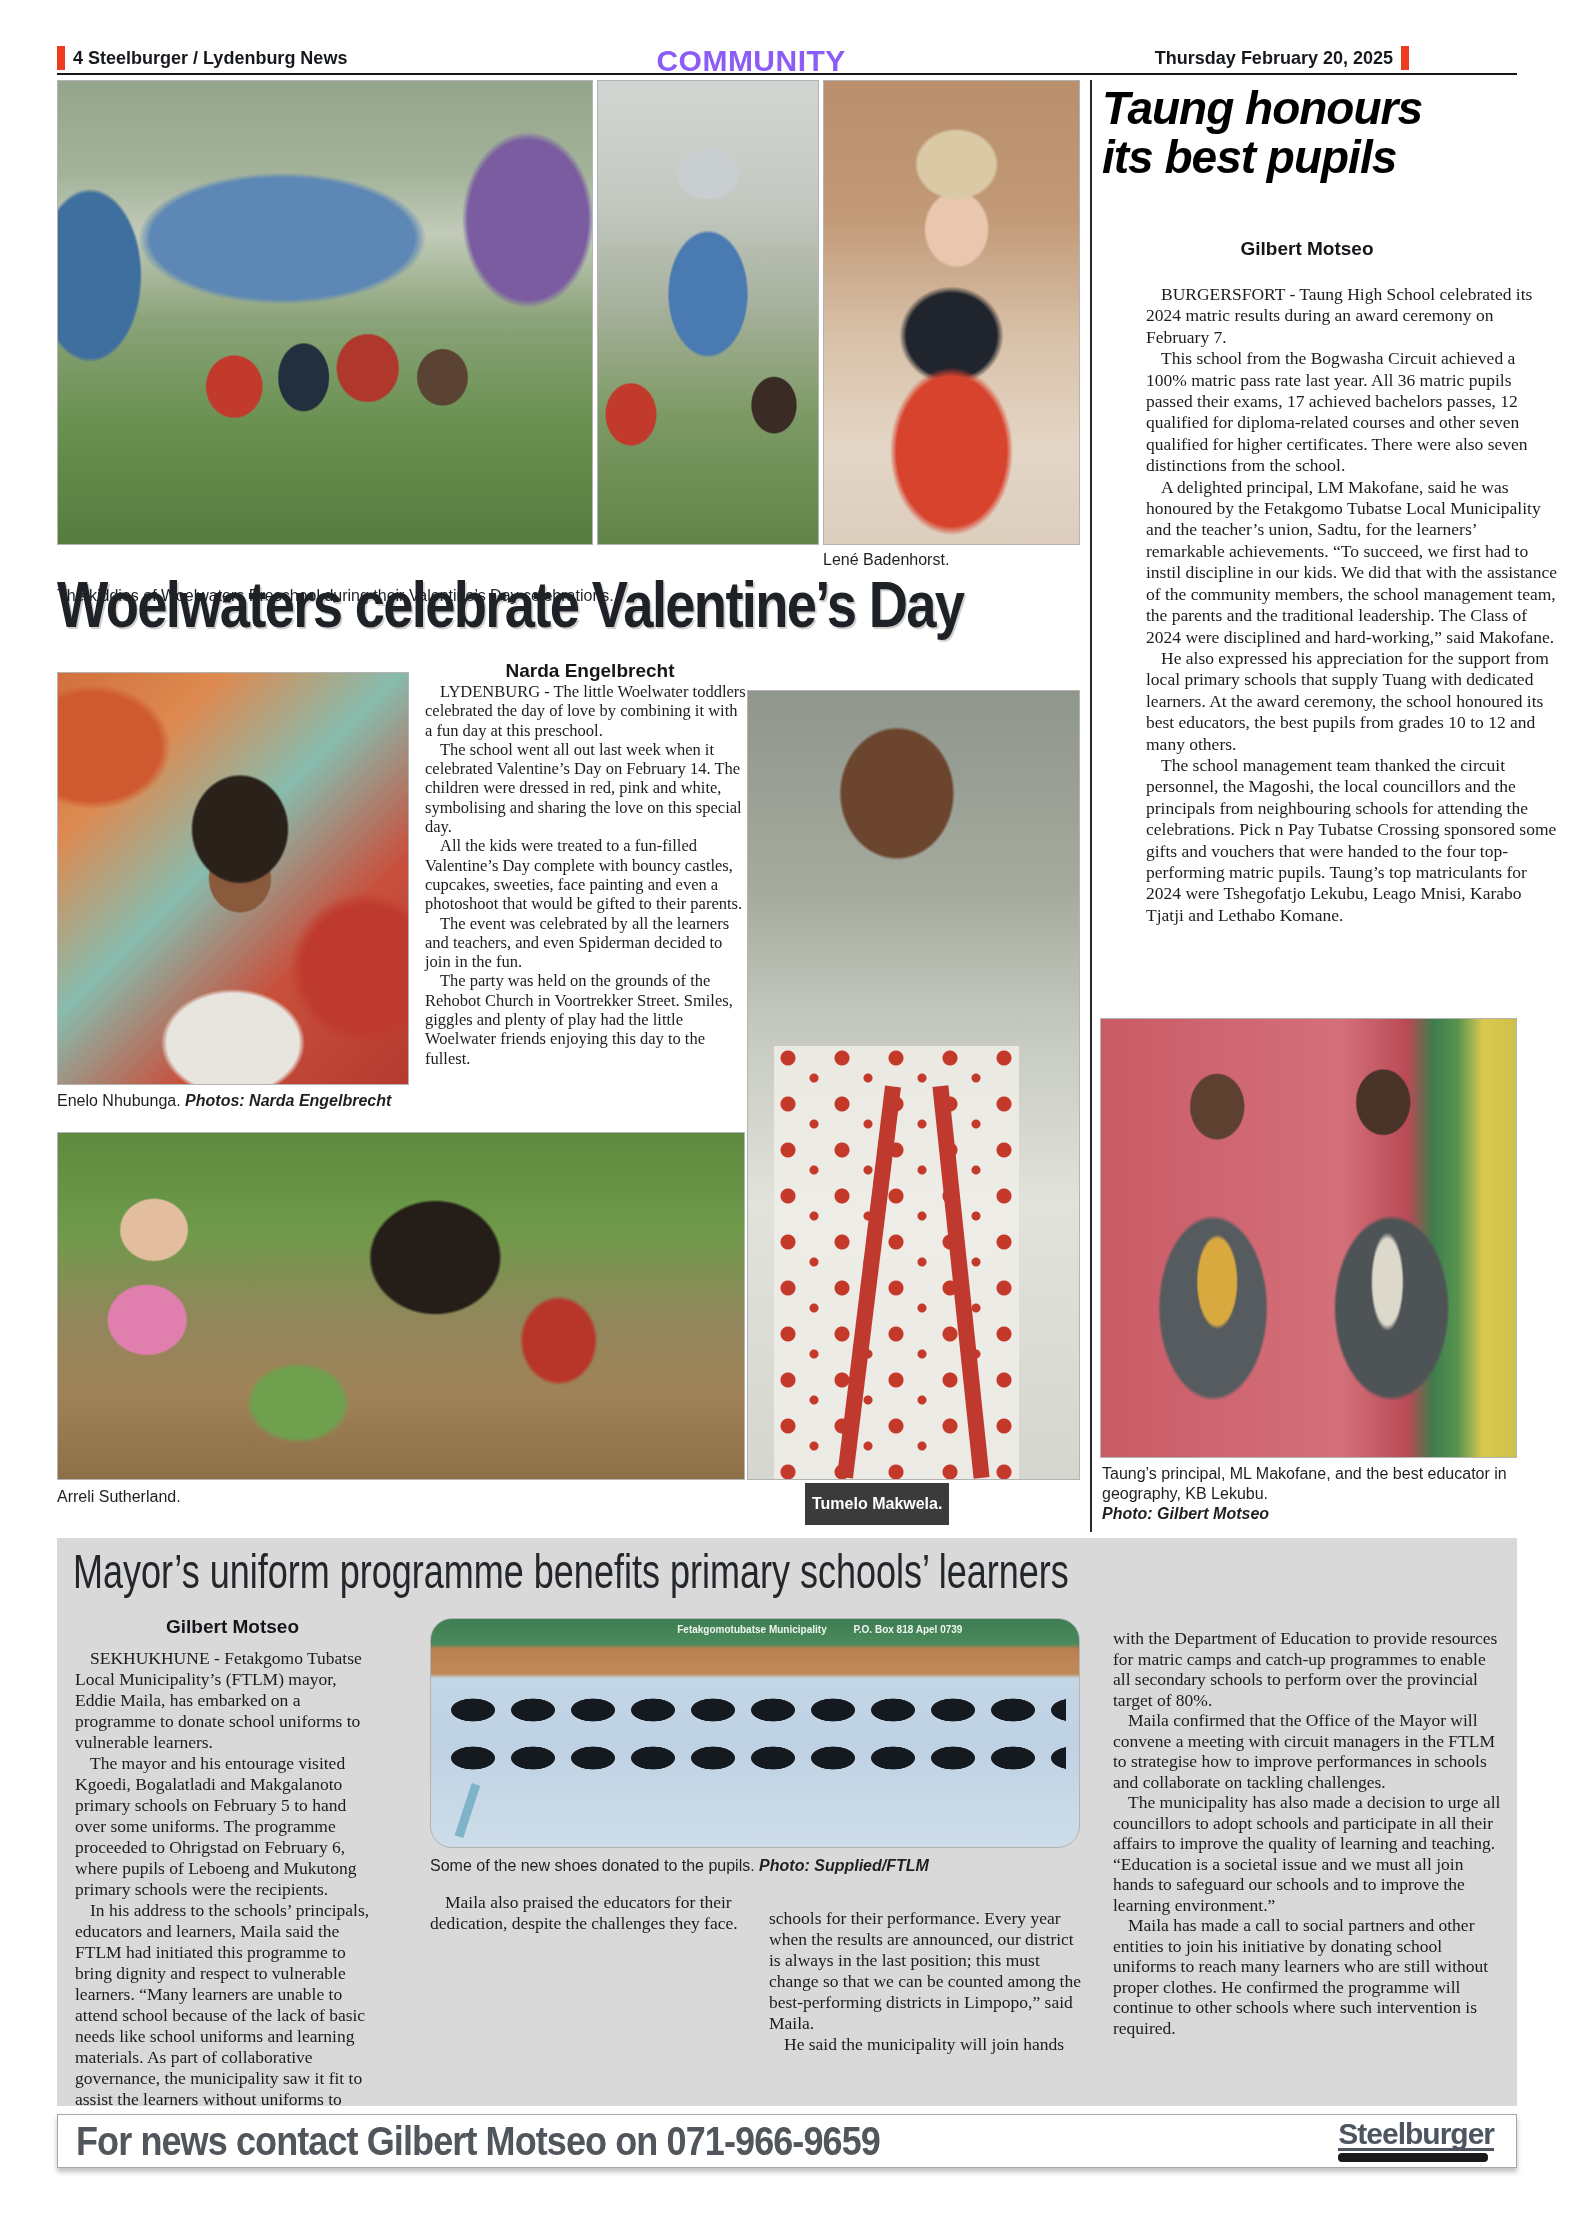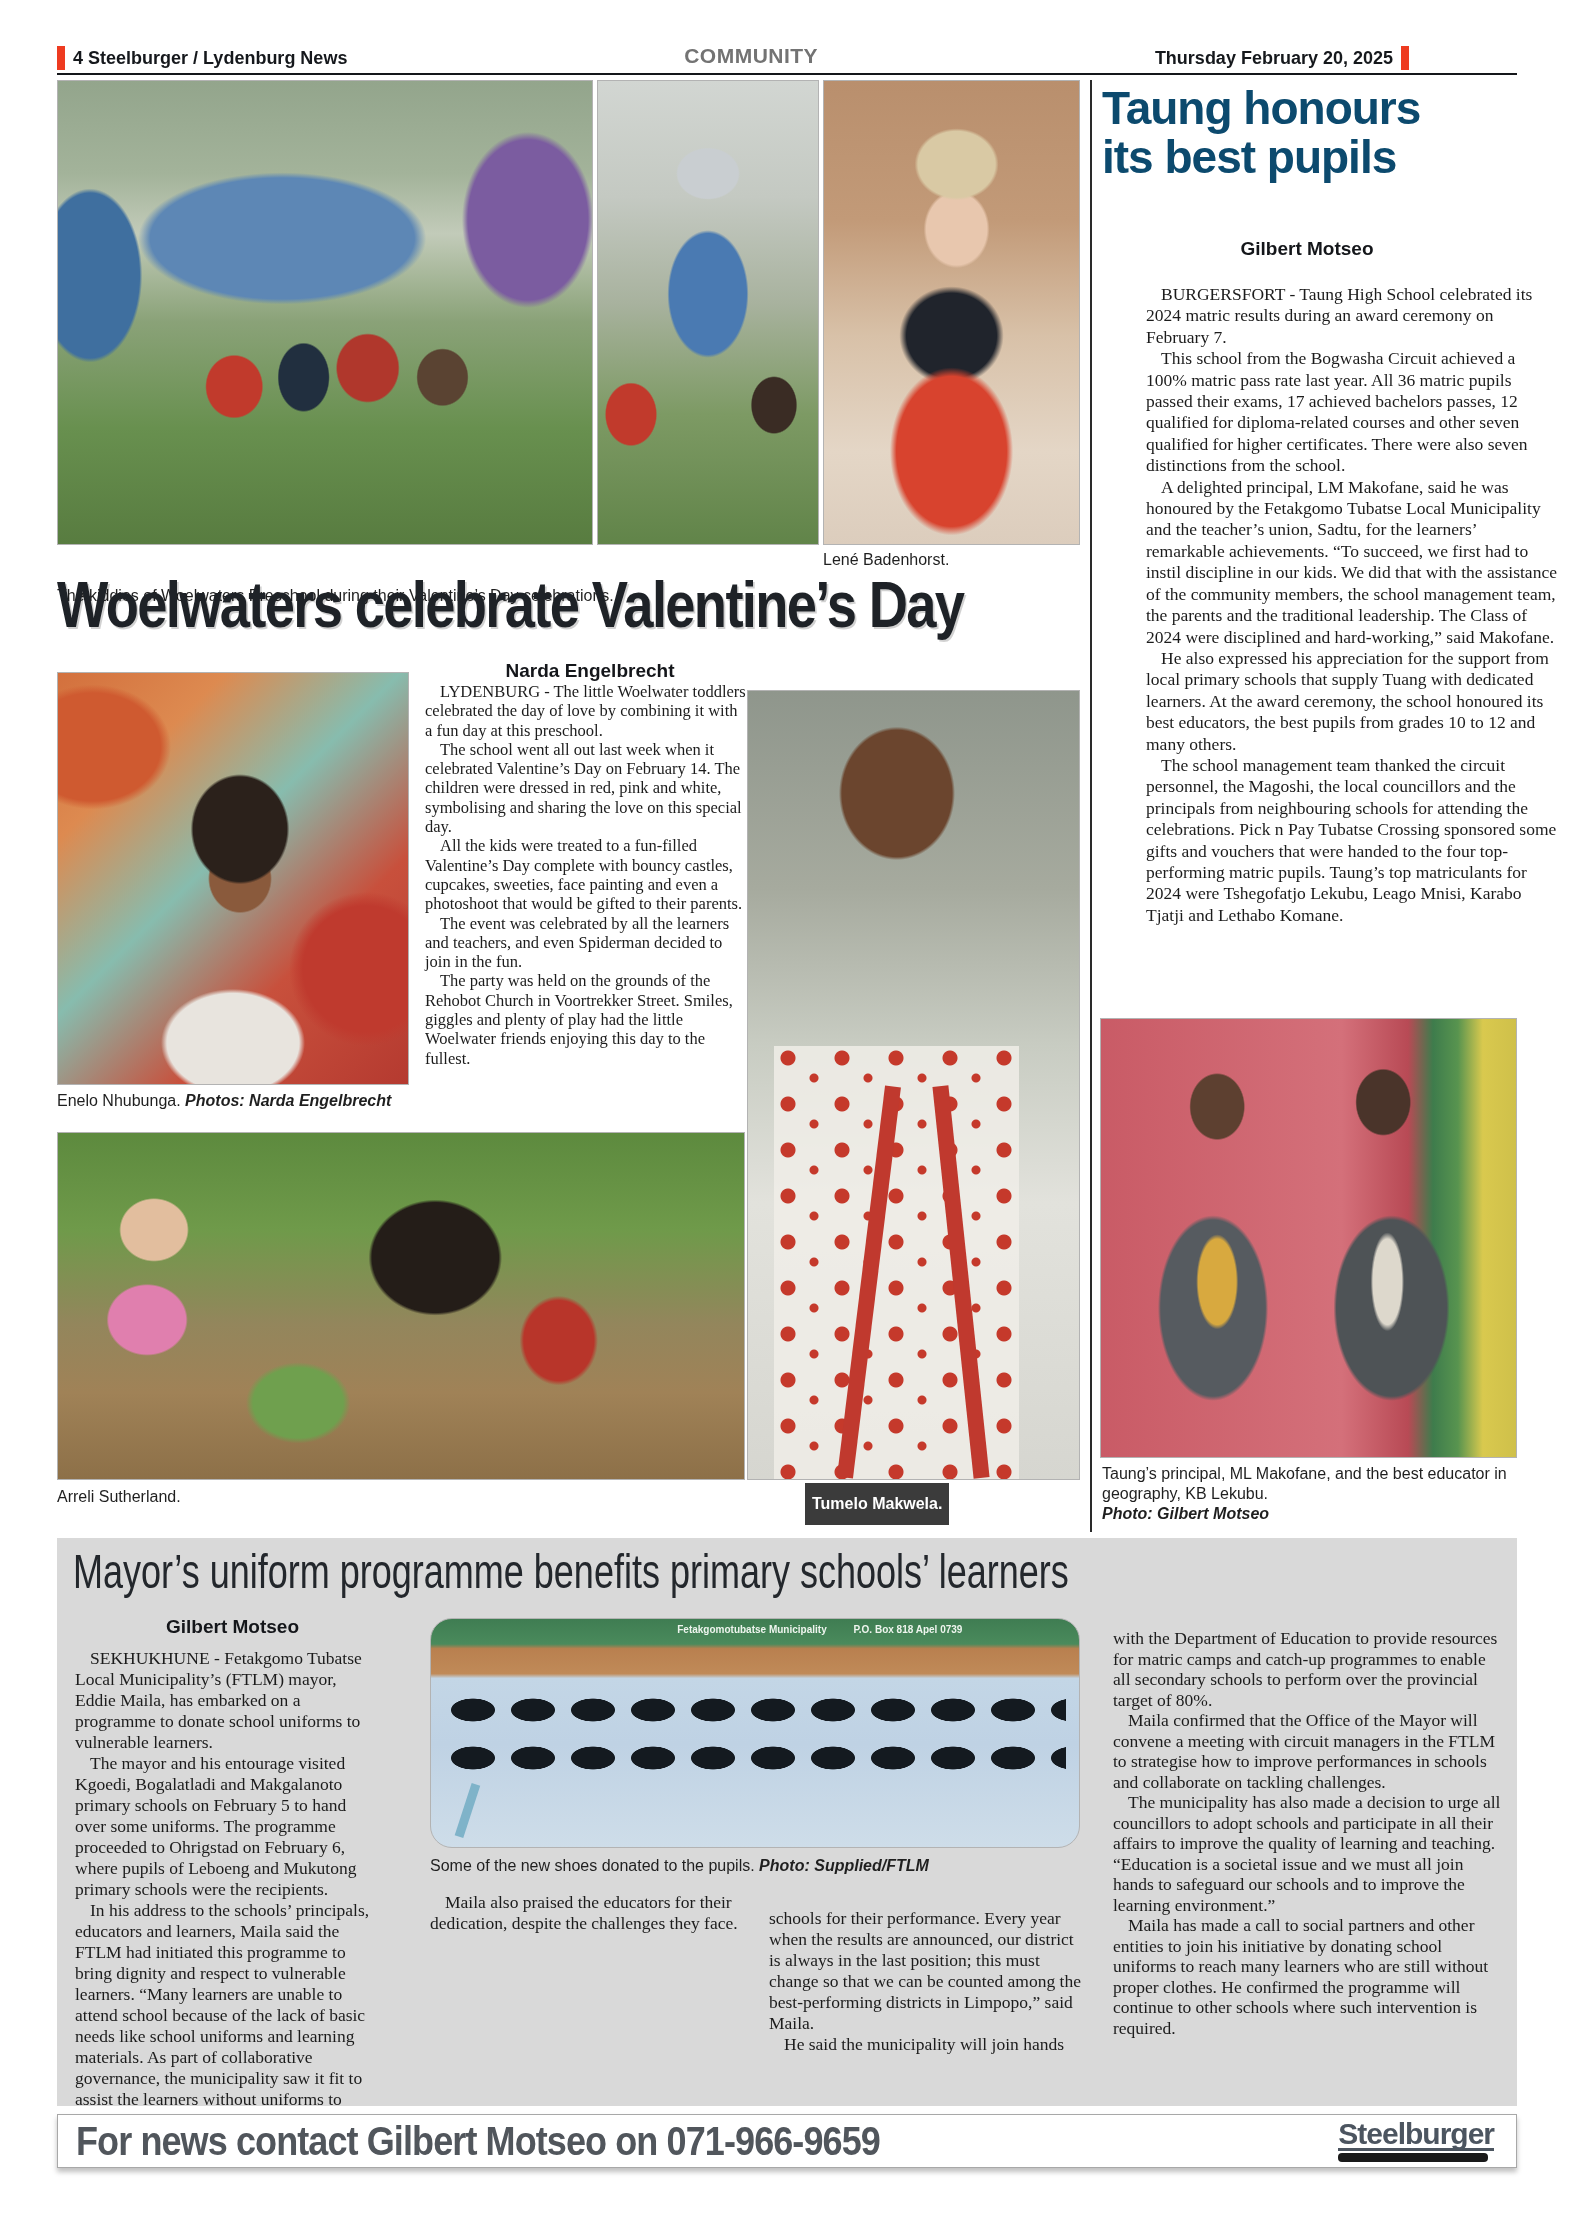--- a/index.html
+++ b/index.html
@@ -5,21 +5,21 @@
   html,body{margin:0;padding:0;background:#ffffff;}
   .page{position:relative;width:1572px;height:2224px;background:#fff;overflow:hidden;
         font-family:"Liberation Sans","DejaVu Sans",sans-serif;color:#1c1c1c;}
   .abs{position:absolute;}
 
   
   .hdr{position:absolute;left:57px;top:44px;width:1352px;height:28px;
        display:flex;justify-content:space-between;}
   .hdr .bar{width:8px;height:24px;background:#ee3b20;}
   .hdr-left,.hdr-right{display:flex;align-items:center;gap:8px;font-weight:700;font-size:18px;color:#15181c;}
-  .hdr-center{font-weight:700;font-size:21px;letter-spacing:.5px;color:#737373;}
+  .hdr-center{font-weight:700;font-size:30px;letter-spacing:.5px;color:#8b5cf6;}
   .hrule{position:absolute;left:57px;top:73px;width:1460px;height:2px;background:#14161a;}
 
   
   .photo{position:absolute;border:1px solid #b3b3b3;box-sizing:border-box;}
   .ph-a{background:
     radial-gradient(ellipse 90px 150px at 6% 42%, #3f6f9f 0 55%, transparent 58%),
     radial-gradient(ellipse 50px 55px at 33% 66%, #c13a2c 0 55%, transparent 58%),
     radial-gradient(ellipse 45px 60px at 46% 64%, #212f3f 0 55%, transparent 58%),
     radial-gradient(ellipse 55px 60px at 58% 62%, #b0372c 0 55%, transparent 58%),
     radial-gradient(ellipse 45px 50px at 72% 64%, #5a4332 0 55%, transparent 58%),
@@ -82,21 +82,21 @@
 
   
   .cap{font-size:16px;line-height:20px;color:#1f1f1f;}
   .credit{font-weight:700;font-style:italic;}
   .byline{font-weight:700;font-size:19px;text-align:center;color:#14161a;}
   .label-box{background:#3b3b3b;color:#fff;font-weight:700;font-size:16px;padding:12px 7px;}
 
   
   .headline-xl{font-weight:700;font-size:64px;color:#1e2227;letter-spacing:-2px;white-space:nowrap;
      transform:scaleX(.85);transform-origin:left top;text-shadow:2px 2px 0 rgba(0,0,0,.18);}
-  .headline-r{font-weight:700;font-size:46px;line-height:49px;color:#0c4a6e;letter-spacing:-1px;}
+  .headline-r{font-weight:700;font-size:46px;line-height:49px;color:#000000;letter-spacing:-1px;font-style:italic;}
   .headline-m{font-weight:400;font-size:48px;color:#23272c;letter-spacing:0;white-space:nowrap;
      transform:scaleX(.75);transform-origin:left top;}
 
   
   .serif{font-family:"Liberation Serif","DejaVu Serif",serif;text-align:left;}
   .serif p{margin:0;text-indent:15px;}
   .serif p.cont{text-indent:0;margin-top:16px;}
   .val-body{font-size:16.5px;line-height:19.3px;}
   .taung-body{font-size:17.5px;line-height:21.4px;}
   .mayor-body{font-size:17.5px;line-height:21px;}

